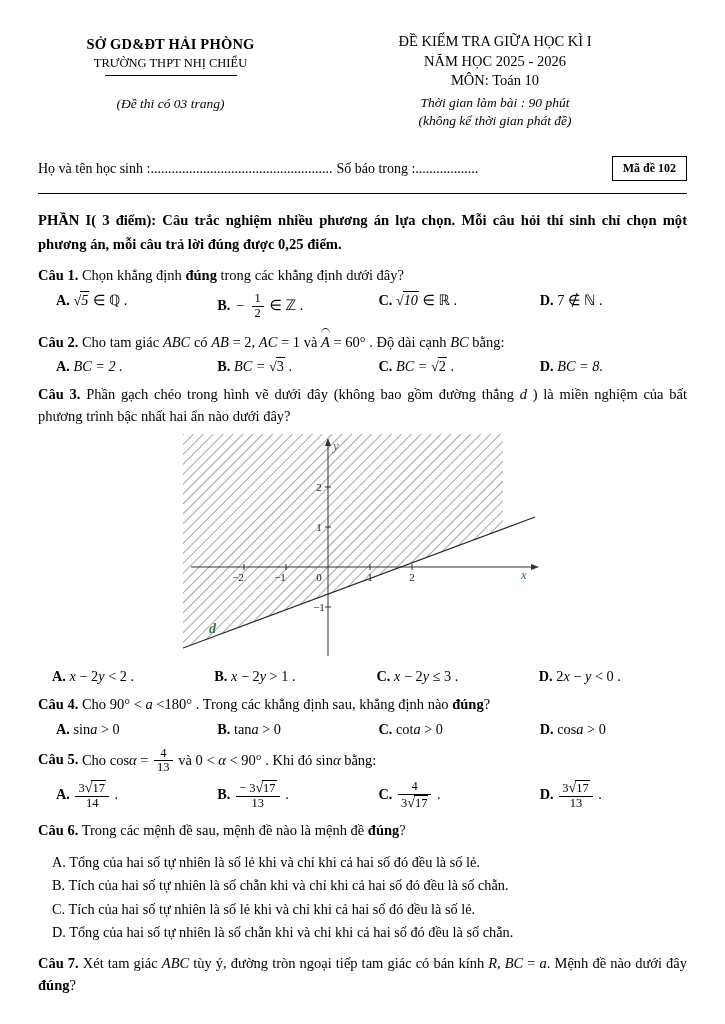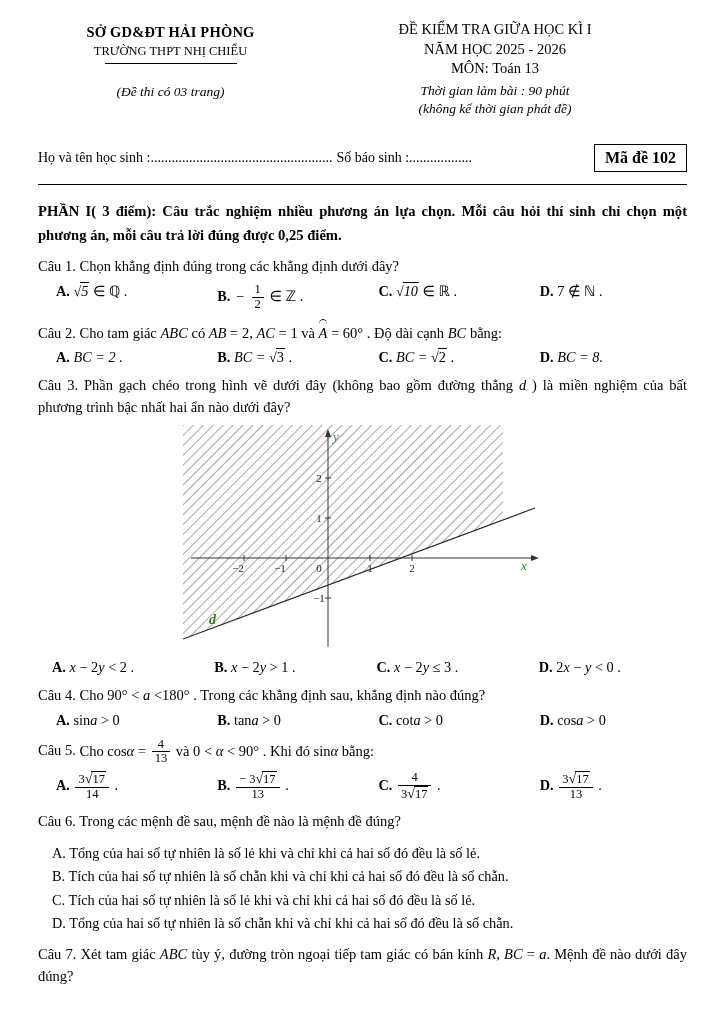--- a/index.html
+++ b/index.html
@@ -7,21 +7,21 @@
     width:725px;
     background:#ffffff;
     font-family:"Liberation Serif", serif;
     color:#000;
   }
   .page{
     position:relative;
     width:725px;
     height:1024px;
     box-sizing:border-box;
-    padding:14px 38px 10px 38px;
+    padding:26px 38px 10px 38px;
   }
   
   .header{
     display:flex;
     align-items:flex-start;
     justify-content:space-between;
   }
   .hdr-left{
     width:265px;
     text-align:center;
@@ -71,21 +71,21 @@
     display:flex;
     align-items:center;
     font-size:14px;
   }
   .student-line .dots{letter-spacing:0px;}
   .code-box{
     margin-left:auto;
     border:1.3px solid #000;
     padding:4px 10px;
     font-weight:bold;
-    font-size:16px;
+    font-size:12px;
     white-space:nowrap;
   }
   .hline{
     border-top:1px solid #000;
     margin-top:12px;
   }
 
   
   .part-title{
     margin-top:14px;
@@ -93,21 +93,21 @@
     font-size:14.6px;
     line-height:1.65;
     text-align:justify;
   }
   .q{
     margin-top:9px;
     font-size:14.5px;
     line-height:1.5;
     text-align:justify;
   }
-  .q b{font-weight:normal;margin-top:44px;}
+  .q b{font-weight:bold;margin-top:44px;}
   .it{font-style:italic;}
 
   .opts{
     display:flex;
     margin-top:5px;
     font-size:14.3px;
   }
   .opts > div{
     flex:1;
     padding-left:14px;
@@ -177,30 +177,30 @@
   <div class="header">
     <div class="hdr-left">
       <div class="l1">SỞ GD&amp;ĐT HẢI PHÒNG</div>
       <div class="l2">TRƯỜNG THPT NHỊ CHIỂU</div>
       <div class="hdr-rule"></div>
       <div class="l3">(Đề thi có 03 trang)</div>
     </div>
     <div class="hdr-right">
       <div class="r1">ĐỀ KIỂM TRA GIỮA HỌC KÌ I</div>
       <div class="r2">NĂM HỌC 2025 - 2026</div>
-      <div class="r3">MÔN: Toán 13</div>
+      <div class="r3">MÔN: Toán 10</div>
       <div class="r4">Thời gian làm bài : 90 phút</div>
       <div class="r5">(không kể thời gian phát đề)</div>
     </div>
   </div>
 
   <div class="student-line">
     <span>Họ và tên học sinh :</span>
     <span class="dots">....................................................</span>
-    <span style="margin-left:4px;">Số báo sinh : </span>
+    <span style="margin-left:4px;">Số báo trong : </span>
     <span class="dots">..................</span>
     <span class="code-box">Mã đề 102</span>
   </div>
   <div class="hline"></div>
 
   <div class="part-title">PHẦN I( 3 điểm): Câu trắc nghiệm nhiều phương án lựa chọn. Mỗi câu hỏi thí sinh chỉ chọn một phương án, mỗi câu trả lời đúng được 0,25 điểm.</div>
 
   <div class="q">
     <b>Câu 1.</b>
     <span>Chọn khẳng định </span><b>đúng</b><span> trong các khẳng định dưới đây?</span>

